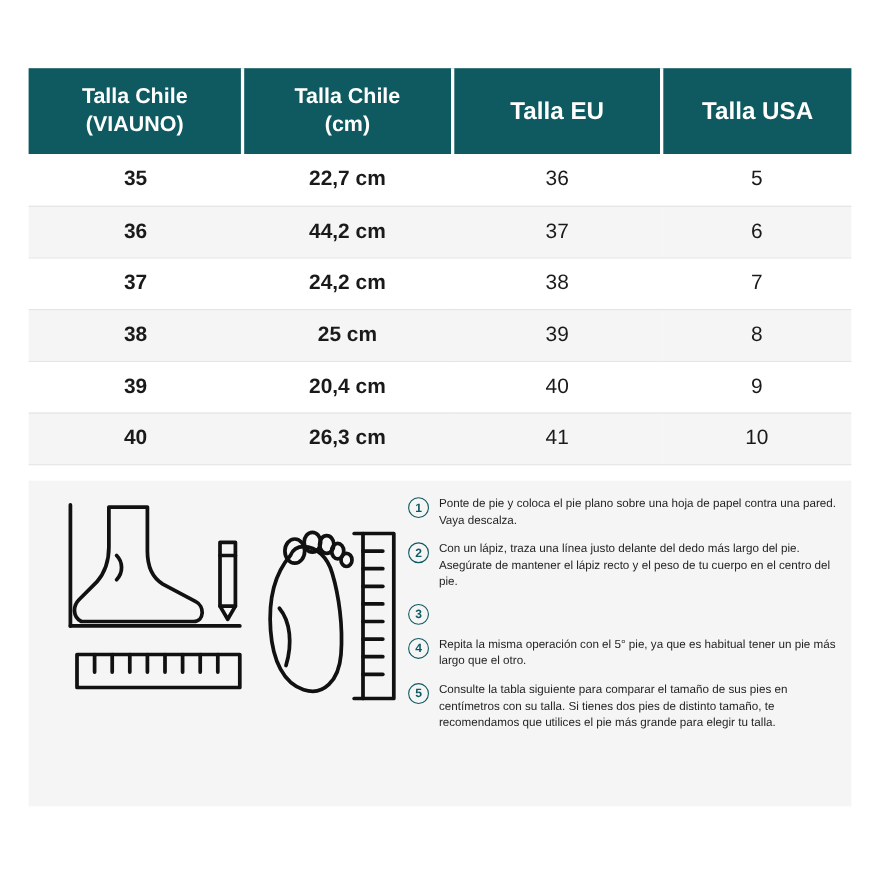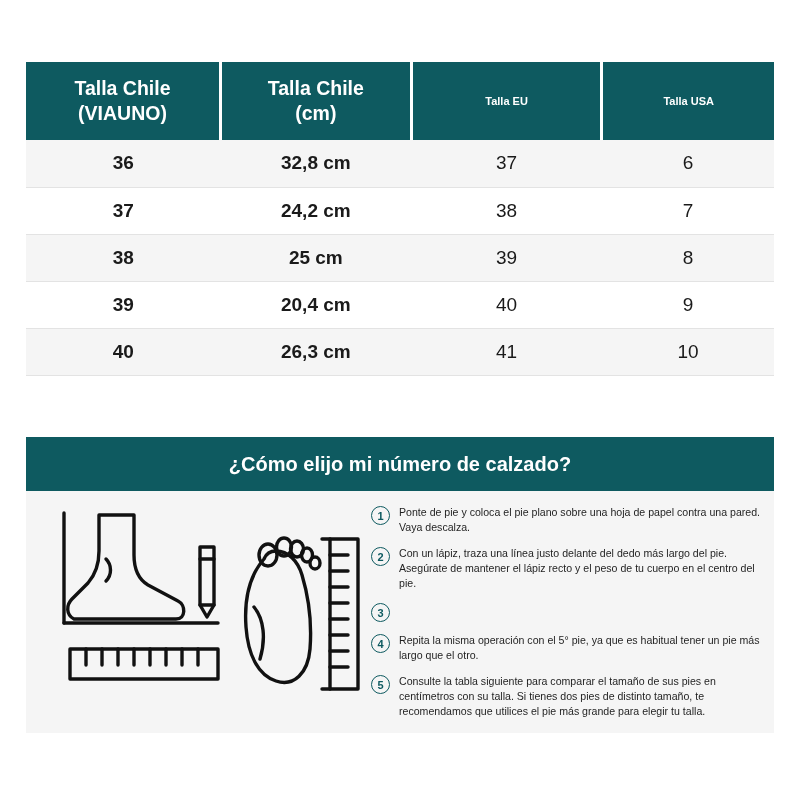--- a/index.html
+++ b/index.html
@@ -38,21 +38,21 @@
     text-align: center;
     vertical-align: middle;
     height: 78px;
     padding: 4px 6px;
     box-sizing: border-box;
     border-right: 3px solid #ffffff;
     line-height: 1.28;
   }
   .size-table th:last-child { border-right: none; margin-top: 32px; }
   .th-big { font-size: 19.5px; }
-  .th-small { font-size: 11px; font-weight: bold; }
+  .th-small { font-size: 22px; font-weight: bold; }
   .size-table td {
     text-align: center;
     vertical-align: middle;
     height: 47px;
     font-size: 19px;
     color: #1a1a1a;
     border-bottom: 1px solid #e3e3e3;
     box-sizing: border-box;
   }
   .size-table tr.row-alt td { background: #f5f5f5; }
@@ -149,23 +149,29 @@
         </th>
         <th class="col-c">
           <div class="th-small">Talla EU</div>
         </th>
         <th class="col-d">
           <div class="th-small">Talla USA</div>
         </th>
       </tr>
     </thead>
     <tbody>
+      <tr class="row-plain">
+        <td class="cell-bold">35</td>
+        <td class="cell-bold">22,7 cm</td>
+        <td class="cell-reg">36</td>
+        <td class="cell-reg">5</td>
+      </tr>
       <tr class="row-alt">
         <td class="cell-bold">36</td>
-        <td class="cell-bold">32,8 cm</td>
+        <td class="cell-bold">44,2 cm</td>
         <td class="cell-reg">37</td>
         <td class="cell-reg">6</td>
       </tr>
       <tr class="row-plain">
         <td class="cell-bold">37</td>
         <td class="cell-bold">24,2 cm</td>
         <td class="cell-reg">38</td>
         <td class="cell-reg">7</td>
       </tr>
       <tr class="row-alt">
@@ -183,21 +189,20 @@
       <tr class="row-alt">
         <td class="cell-bold">40</td>
         <td class="cell-bold">26,3 cm</td>
         <td class="cell-reg">41</td>
         <td class="cell-reg">10</td>
       </tr>
     </tbody>
   </table>
 
   <div class="panel">
-    <div class="panel-header">¿Cómo elijo mi número de calzado?</div>
     <div class="panel-body">
 
       <div class="illustration">
         <svg viewBox="0 0 330 226" width="330" height="226">
           <g fill="none" stroke="#111111" stroke-width="3.4" stroke-linejoin="round" stroke-linecap="round">
 
             <line x1="28" y1="14" x2="28" y2="124"></line>
 
             <path d="M63 16 L63 52 C63 66 59 76 52 84 L36 100 C30 106 30 116 38 120 L140 120 C150 120 150 106 142 102 L112 86 C102 80 98 70 98 56 L98 16 Z"></path>
 

